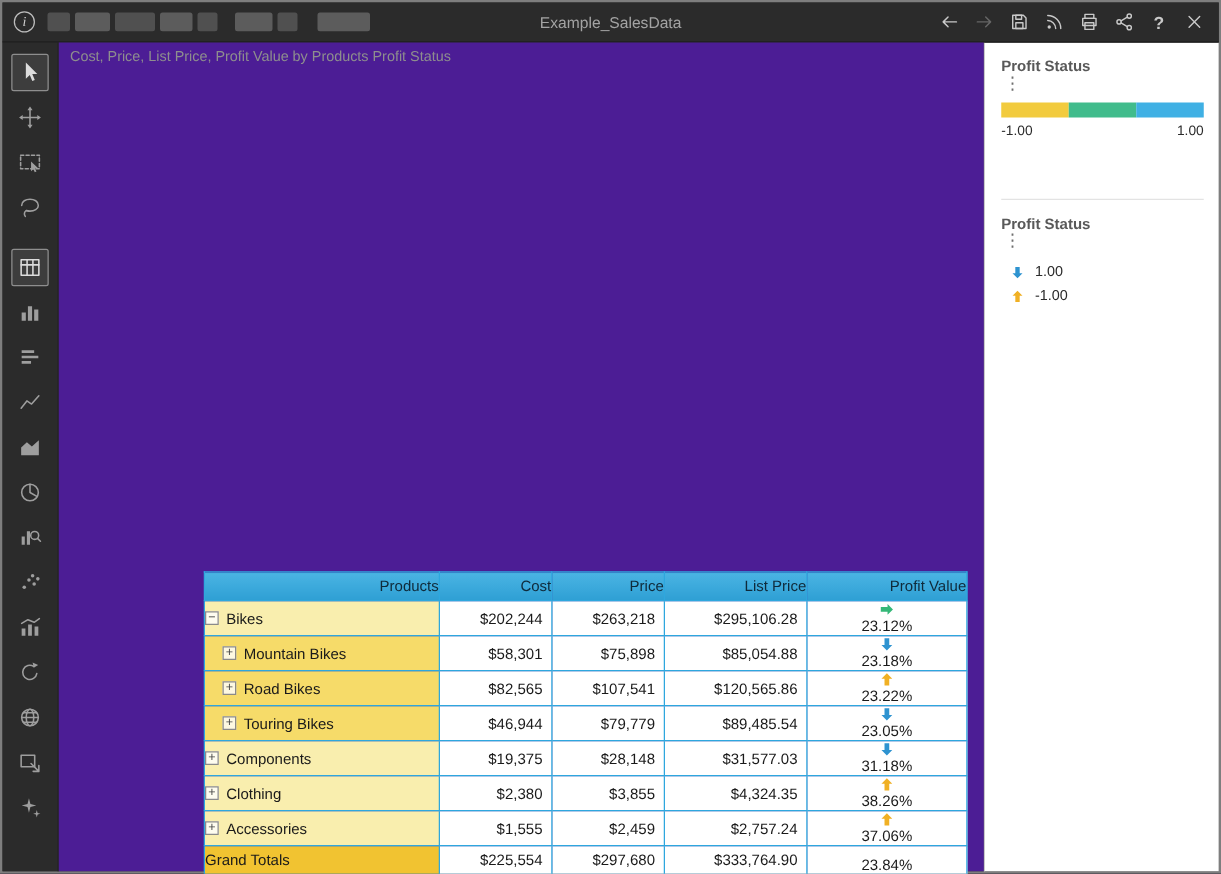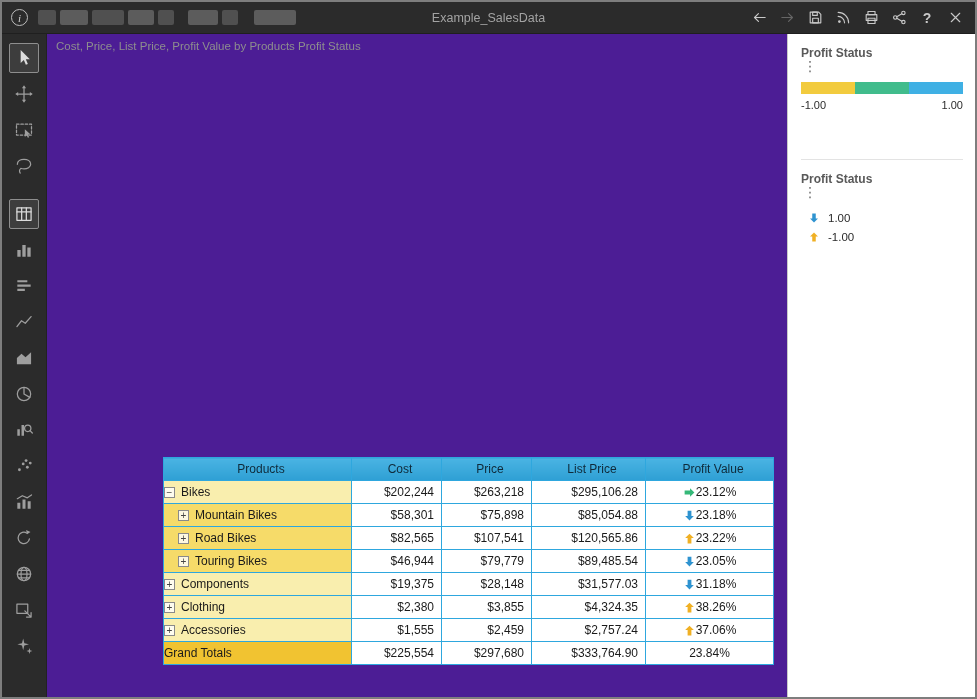--- a/index.html
+++ b/index.html
@@ -34,30 +34,30 @@
   .tool.active svg .f { fill:#DCDCDC; }
   .tool.gap { margin-top:15px; }
 
   
   .canvas { flex:1; background:#4c1d95; position:relative; }
   .canvas-title { position:absolute; top:6px; left:9px; font-size:11.5px; color:#8E8E8E; }
 
   
   table.crosstable { position:absolute; left:116px; top:423px; border-collapse:collapse; table-layout:fixed; font-size:12px; color:#1A1A1A; }
   .crosstable th, .crosstable td { border:1px solid var(--grid,#2EA7DE); height:23px; padding:0; }
-  .crosstable thead th { background:linear-gradient(#4AB4E3, var(--header-bg,#2E9FD4)); color:#0F2A3A; font-weight:normal; text-align:center; padding-left:7px; }
+  .crosstable thead th { background:linear-gradient(#4AB4E3, var(--header-bg,#2E9FD4)); color:#0F2A3A; font-weight:normal; text-align:right; padding-left:7px; }
   .crosstable td { background:#fff; }
   .crosstable td.num { text-align:right; padding-right:7px; }
   .crosstable td.prod .prodinner { display:flex; align-items:center; height:100%; padding-left:6px; }
   .lv0 td.prod { background:var(--row-yellow,#F9EEAE); }
   .lv1 td.prod { background:var(--row-sub,#F6DB69); }
   .total td.prod { background:var(--row-total,#F1C331); }
   .exp { width:11px; height:11px; border:1px solid #8A8A8A; background:rgba(255,255,255,.8); font-size:10px; line-height:9px;
          text-align:center; display:inline-block; margin-right:6px; color:#444; flex:0 0 11px; }
-  .crosstable td .pv { display:flex; align-items:center; justify-content:center; padding:0 7px; height:100%; }
+  .crosstable td .pv { display:flex; align-items:center; justify-content:space-between; padding:0 7px; height:100%;flex-direction:column; }
   svg.arr { width:13px; height:13px; display:block; }
 
   
   .legendpanel { flex:0 0 188px; background:#fff; border-left:1px solid #C9C9C9; padding:12px 12px 0 13px; color:#2B2B2B; }
   .legend-head { display:flex; justify-content:space-between; align-items:flex-start;flex-direction:column; }
   .legend-title { font-size:12px; font-weight:bold; color:#595959; }
   .kebab { color:#6F6F6F; font-size:14px; line-height:12px; padding:0 2px; }
   .grad { display:flex; height:12px; margin-top:10px; }
   .grad div { flex:1; }
   .gradlabels { display:flex; justify-content:space-between; font-size:11px; color:#2B2B2B; margin-top:5px; }

